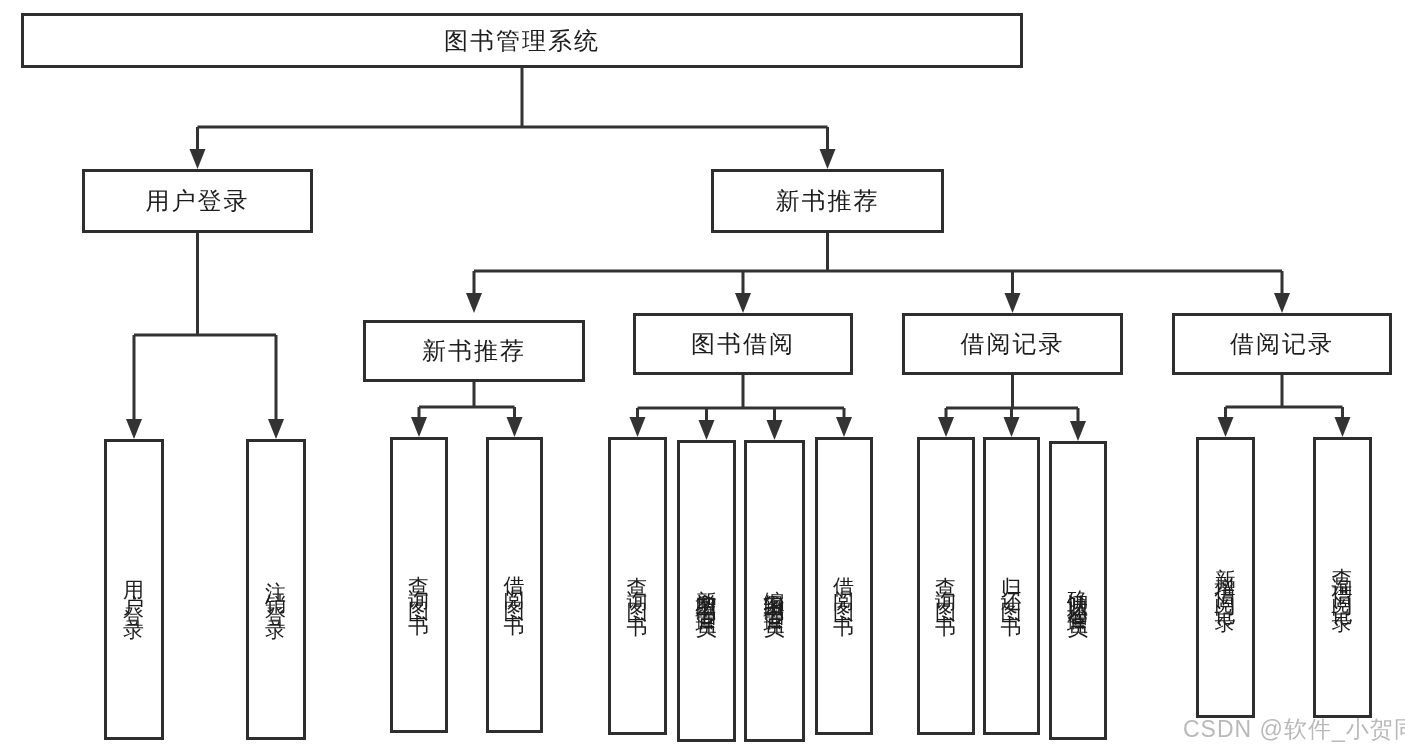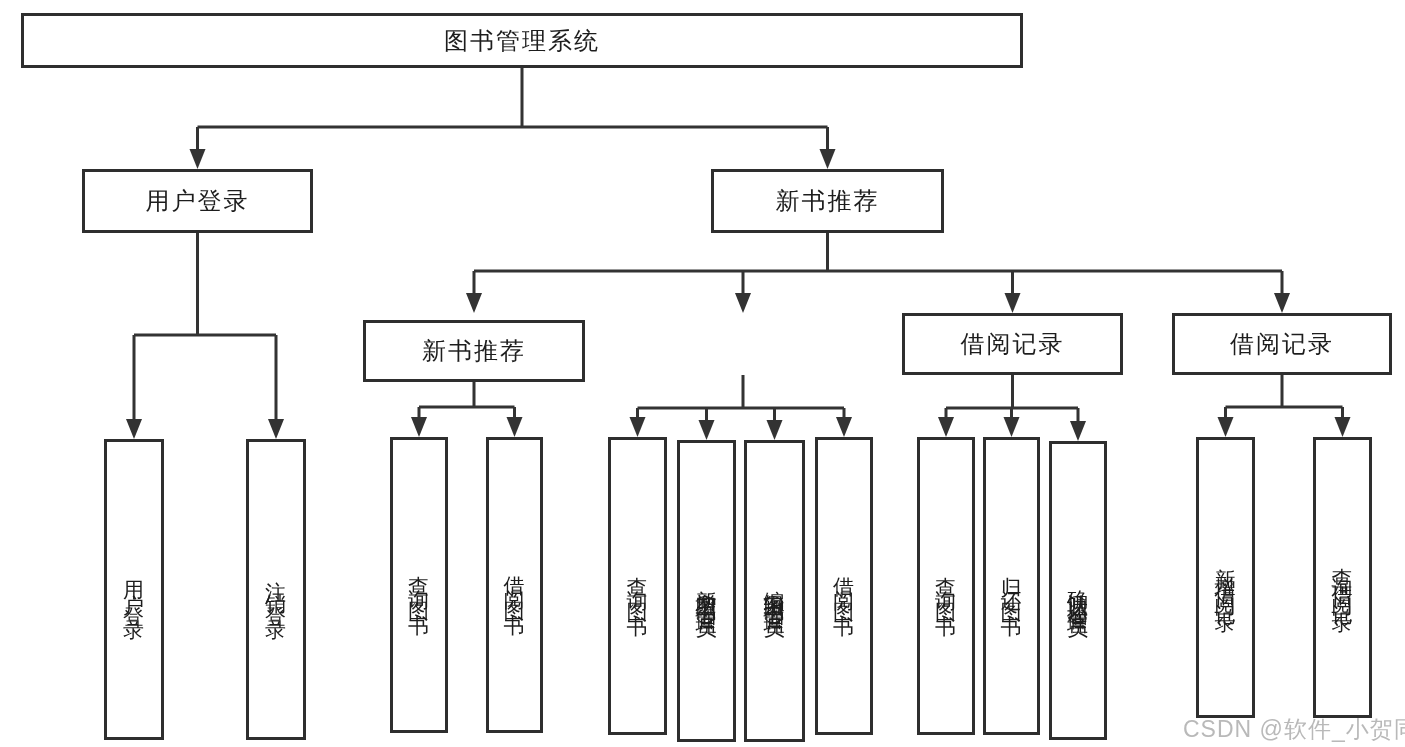--- a/index.html
+++ b/index.html
@@ -113,20 +113,21 @@
       <polygon class="arrowhead" points="1334.5,417 1350.5,417 1342.5,437"></polygon>
     </g>
   </svg>
 
   <div class="hnode" style="left:21px;top:13px;width:1002px;height:55px">图书管理系统</div>
 
   <div class="hnode" style="left:82px;top:169px;width:231px;height:64px">用户登录</div>
   <div class="hnode" style="left:711px;top:169px;width:233px;height:64px">新书推荐</div>
 
   <div class="hnode" style="left:363px;top:320px;width:222px;height:62px">新书推荐</div>
+  <div class="hnode" style="left:633px;top:313px;width:220px;height:62px">图书借阅</div>
   <div class="hnode" style="left:902px;top:313px;width:221px;height:62px">借阅记录</div>
   <div class="hnode" style="left:1172px;top:313px;width:220px;height:62px">借阅记录</div>
 
   <div class="leaf ls-wide" style="left:104px;top:439px;width:60px;height:301px">
     <span>用户登录</span>
   </div>
   <div class="leaf ls-wide" style="left:246px;top:439px;width:60px;height:301px">
     <span>注销登录</span>
   </div>
 

